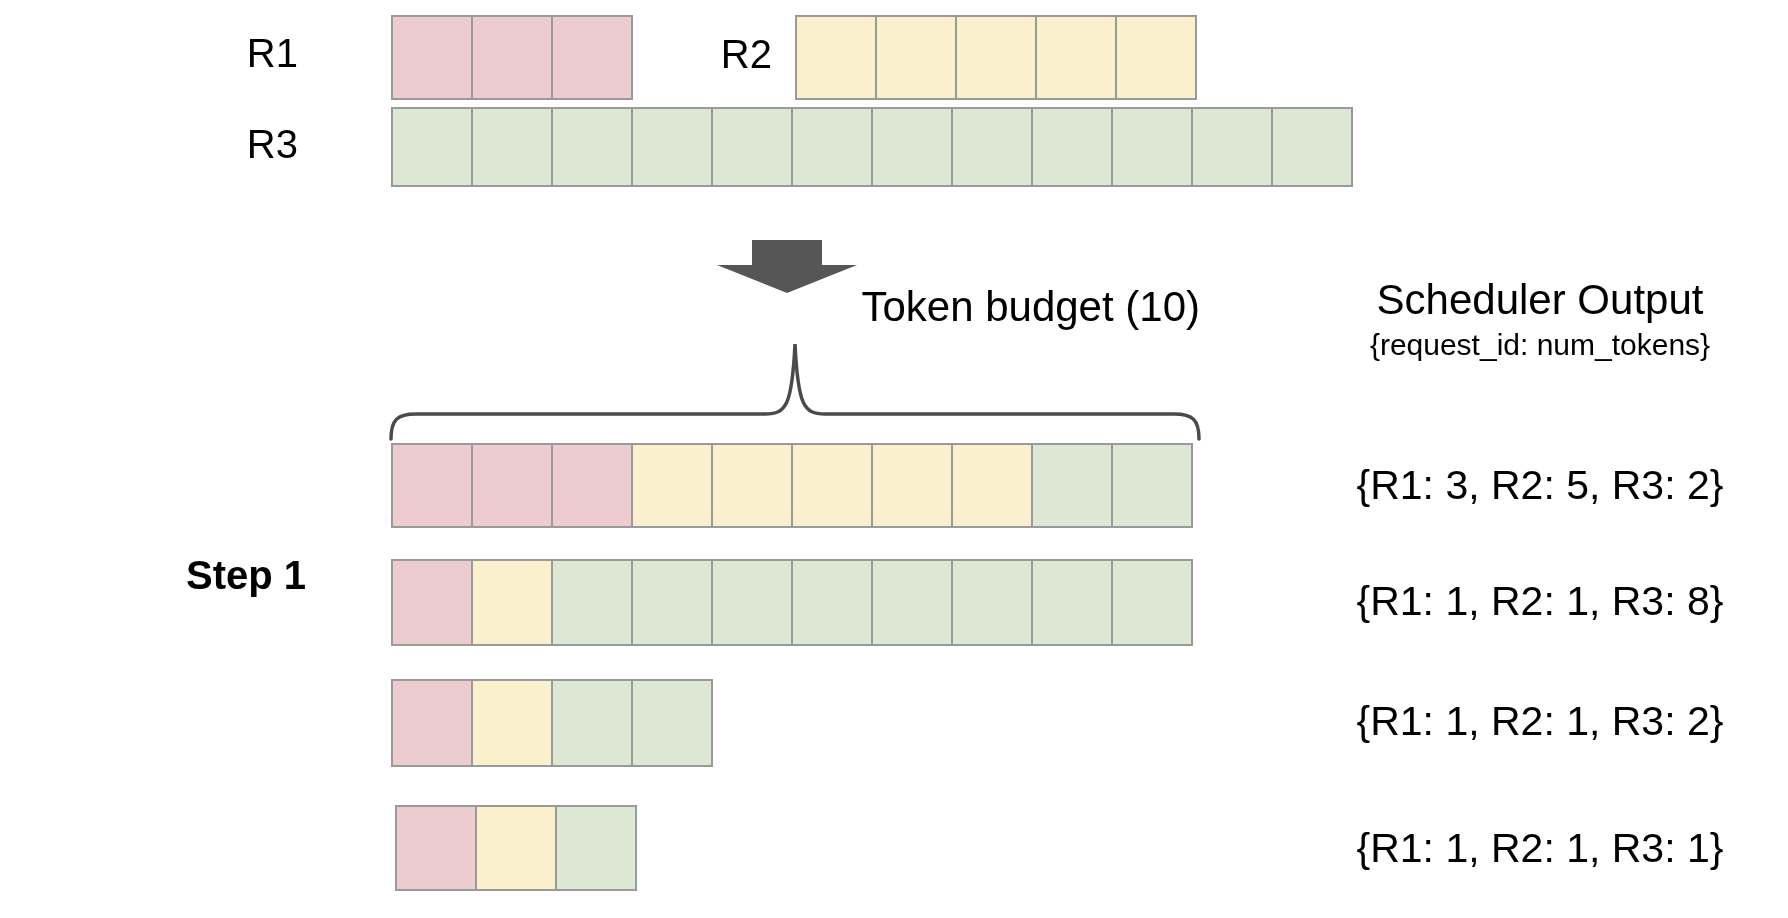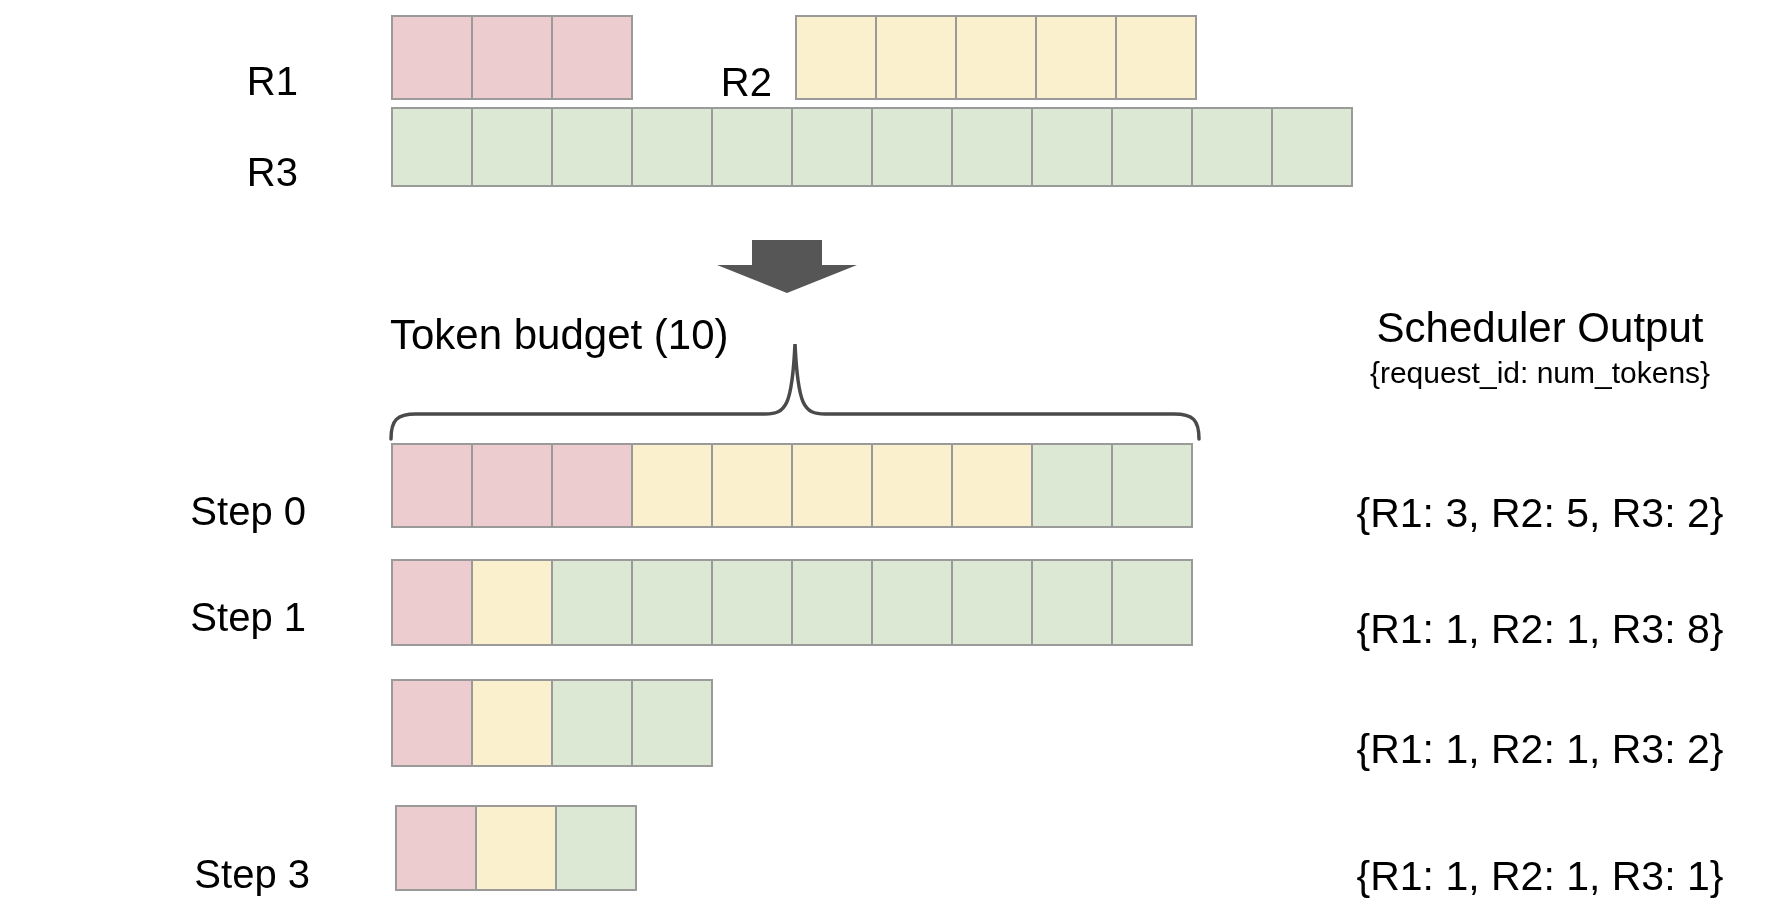--- a/index.html
+++ b/index.html
@@ -9,29 +9,29 @@
     --c-text:#000000;
     --c-bg:#ffffff;
   }
   html,body{margin:0;padding:0;background:var(--c-bg);}
   .canvas{
     position:relative;width:1788px;height:918px;overflow:hidden;
     background:var(--c-bg);
     font-family:"Liberation Sans", sans-serif;
     color:var(--c-text);
   }
-  .lbl{position:absolute;white-space:nowrap;margin-top:28px;}
+  .lbl{position:absolute;white-space:nowrap;}
   .prompts-label{left:16px;top:74px;font-size:41px;}
   .row-label{font-size:40px;text-align:right;width:110px;}
   .r1-label{left:188px;top:31px;}
   .r2-label{left:662px;top:32px;}
   .r3-label{left:188px;top:122px;}
   .step-label{font-size:40px;text-align:right;width:148px;}
   .step0-label{left:158px;top:461px;}
-  .step1-label{left:158px;top:567px;}
+  .step1-label{left:158px;top:553px;font-weight:bold;}
   .step2-label{left:158px;top:697px;}
   .step3-label{left:162px;top:824px;}
 
   .cells{position:absolute;display:flex;}
   .cell{
     box-sizing:border-box;width:82px;height:100%;
     border:2px solid var(--c-border);margin-left:-2px;flex:0 0 auto;
   }
   .cell:first-child{margin-left:0;}
   .r1-cells{left:391px;top:15px;height:85px;}
@@ -43,21 +43,21 @@
   .step3-cells{left:395px;top:805px;height:86px;}
 
   .down-arrow{position:absolute;left:717px;top:240px;width:140px;height:53px;}
   .down-arrow .stem{position:absolute;left:35px;top:0;width:70px;height:26px;background:var(--c-arrow);}
   .down-arrow .head{
     position:absolute;left:0;top:25px;width:0;height:0;
     border-left:70px solid transparent;border-right:70px solid transparent;
     border-top:28px solid var(--c-arrow);
   }
 
-  .token-budget-label{left:390px;top:283px;width:810px;text-align:left;font-size:42px;}
+  .token-budget-label{left:390px;top:283px;width:810px;text-align:right;font-size:42px;}
   .budget-brace{position:absolute;left:388px;top:338px;width:814px;height:104px;}
   .budget-brace path{stroke:var(--c-brace);stroke-width:3.5;fill:none;stroke-linecap:round;}
 
   .sched-title{left:1290px;top:276px;width:500px;text-align:center;font-size:42px;}
   .sched-subtitle{left:1290px;top:328px;width:500px;text-align:center;font-size:30px;}
   .sched-out{left:1290px;width:500px;text-align:center;font-size:41px;}
   .out0{top:462px;} .out1{top:578px;} .out2{top:698px;} .out3{top:825px;}
 </style>
 </head>
 <body>
@@ -103,21 +103,20 @@
   </div>
 
   <div class="lbl token-budget-label">Token budget (10)</div>
   <svg class="budget-brace" viewBox="0 0 814 104" preserveAspectRatio="none">
     <path d="M 3,101 C 3,82 9,76 28,76 L 377,76 C 398,76 404,68 407,6 C 410,68 416,76 437,76 L 786,76 C 805,76 811,82 811,101"></path>
   </svg>
 
   <div class="lbl sched-title">Scheduler Output</div>
   <div class="lbl sched-subtitle">{request_id: num_tokens}</div>
 
-  <div class="lbl step-label step0-label">Step 0</div>
   <div class="cells step0-cells">
       <div class="cell" style="background: rgb(236, 204, 206);"></div>
       <div class="cell" style="background: rgb(236, 204, 206);"></div>
       <div class="cell" style="background: rgb(236, 204, 206);"></div>
       <div class="cell" style="background: rgb(250, 240, 205);"></div>
       <div class="cell" style="background: rgb(250, 240, 205);"></div>
       <div class="cell" style="background: rgb(250, 240, 205);"></div>
       <div class="cell" style="background: rgb(250, 240, 205);"></div>
       <div class="cell" style="background: rgb(250, 240, 205);"></div>
       <div class="cell" style="background: rgb(221, 232, 212);"></div>
@@ -141,21 +140,20 @@
   <div class="lbl sched-out out1">{R1: 1, R2: 1, R3: 8}</div>
 
   <div class="cells step2-cells">
       <div class="cell" style="background: rgb(236, 204, 206);"></div>
       <div class="cell" style="background: rgb(250, 240, 205);"></div>
       <div class="cell" style="background: rgb(221, 232, 212);"></div>
       <div class="cell" style="background: rgb(221, 232, 212);"></div>
     </div>
   <div class="lbl sched-out out2">{R1: 1, R2: 1, R3: 2}</div>
 
-  <div class="lbl step-label step3-label">Step 3</div>
   <div class="cells step3-cells">
       <div class="cell" style="background: rgb(236, 204, 206);"></div>
       <div class="cell" style="background: rgb(250, 240, 205);"></div>
       <div class="cell" style="background: rgb(221, 232, 212);"></div>
     </div>
   <div class="lbl sched-out out3">{R1: 1, R2: 1, R3: 1}</div>
 
 </div>
 
 </body></html>

